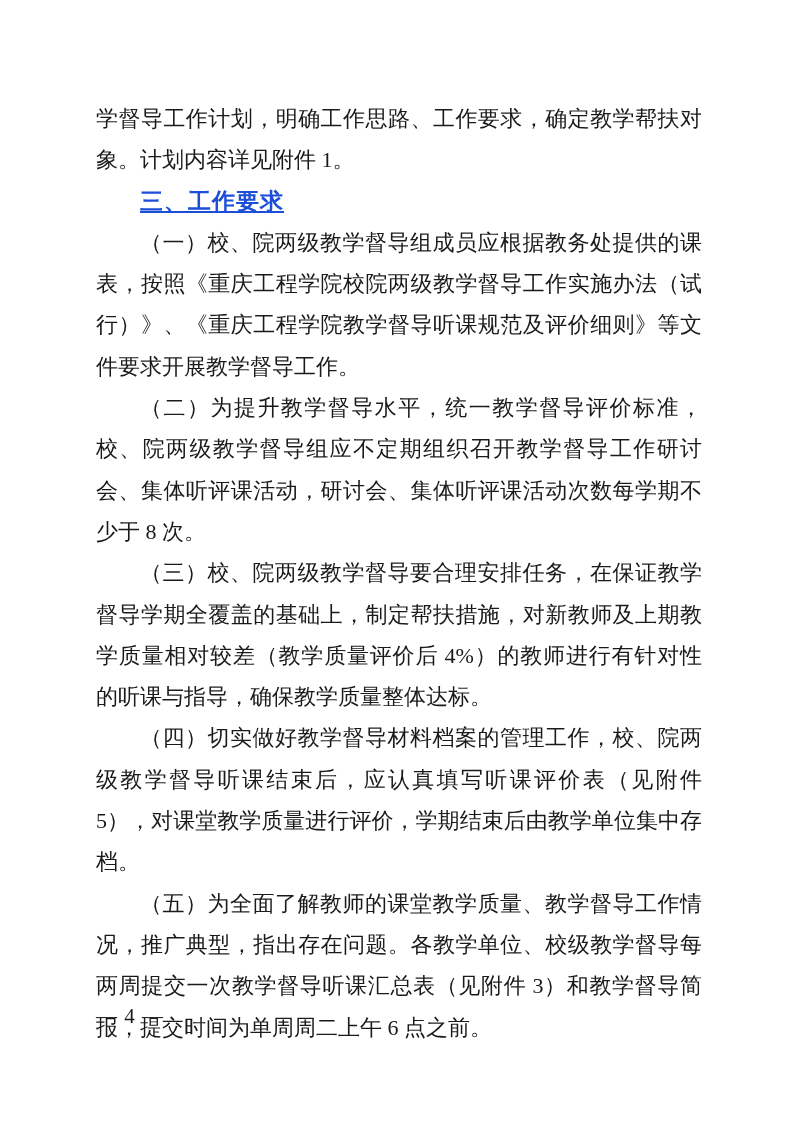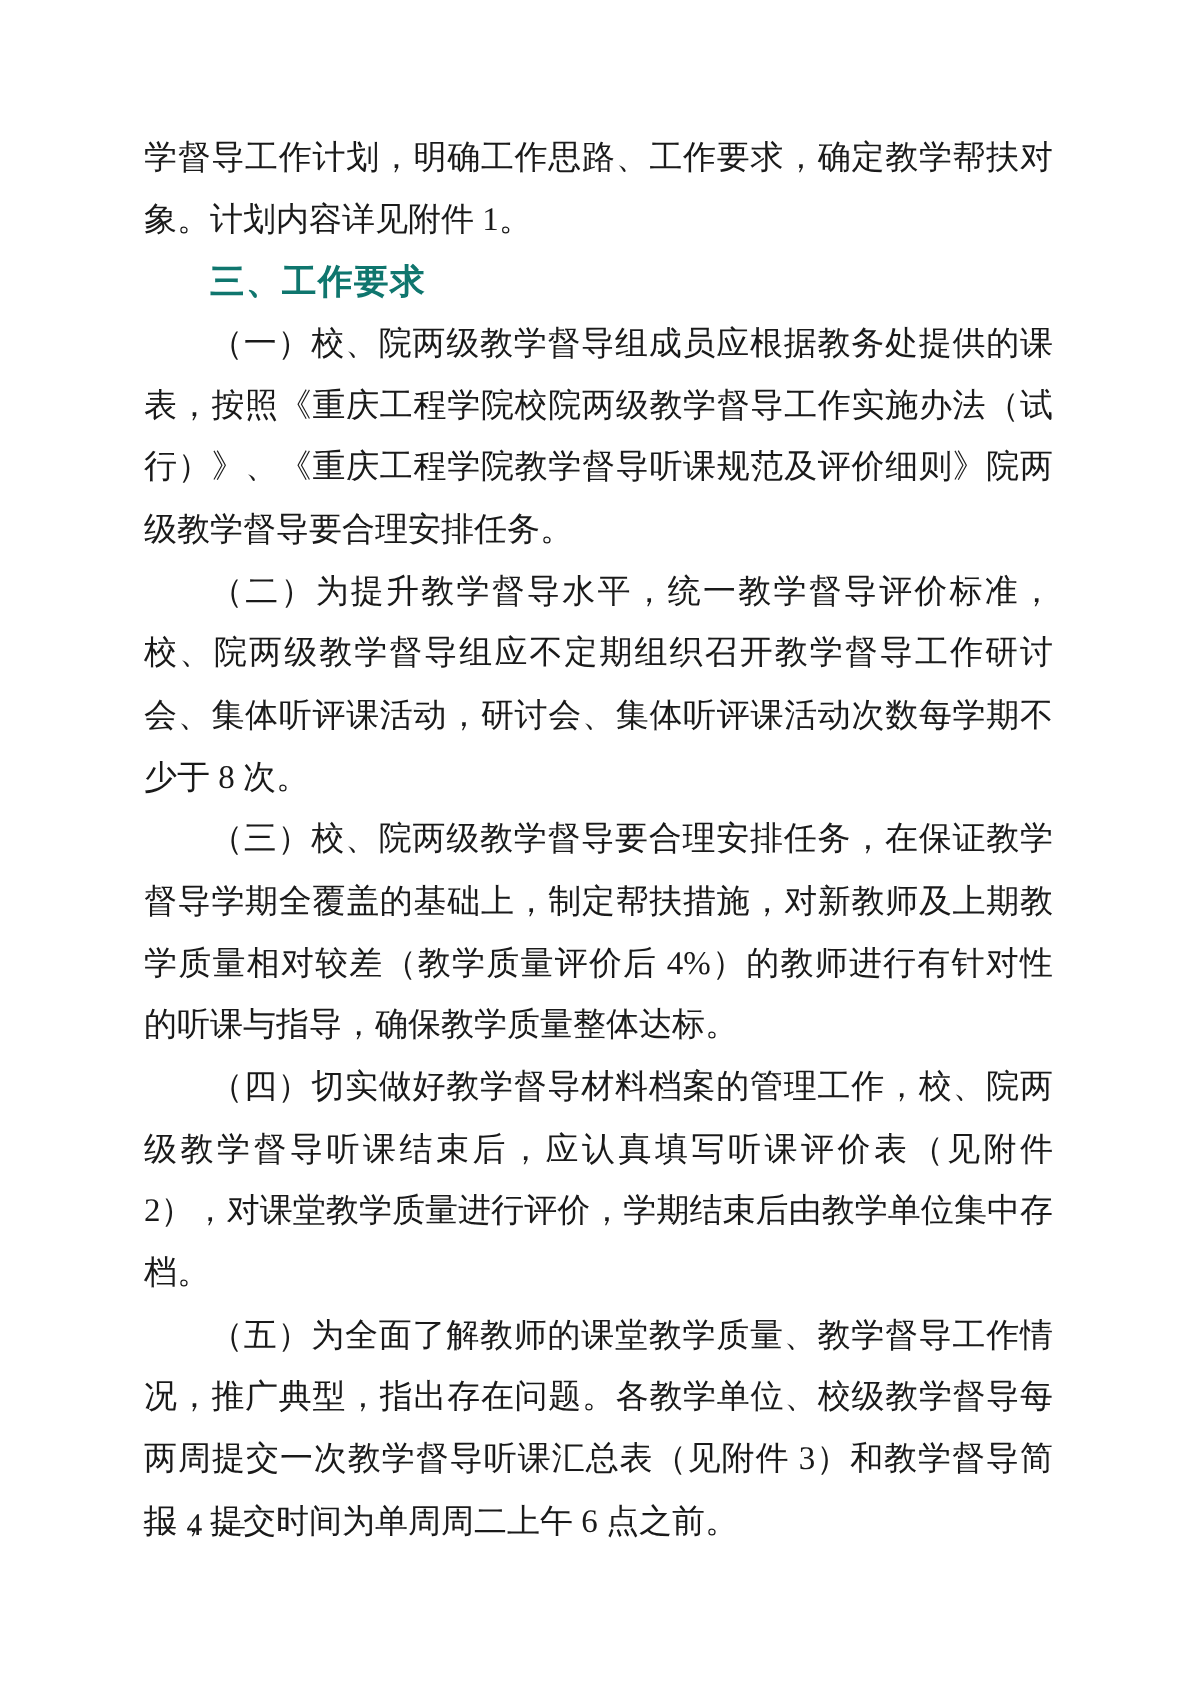--- a/index.html
+++ b/index.html
@@ -14,21 +14,21 @@
     overflow: hidden;
   }
   .doc-page {
     position: absolute;
     inset: 0;
     background: #ffffff;
   }
   .doc-content {
     position: absolute;
     left: 96px;
-    top: 84px;
+    top: 98px;
     width: 606px;
   }
   .para {
     margin: 0;
     font-family: "Liberation Serif", "DejaVu Serif", serif;
     font-size: 22px;
     line-height: 41.3px;
     color: #1a1a1a;
     text-align: justify;
     word-break: break-all;
@@ -36,41 +36,42 @@
   .indented {
     text-indent: 2em;
   }
   .section-heading {
     margin: 0;
     font-family: "Liberation Sans", "DejaVu Sans", sans-serif;
     font-weight: 700;
     font-size: 23px;
     line-height: 41.3px;
     text-indent: 44px;
-    color: #0f766e;
+    color: #1d4ed8;
     letter-spacing: 1px;
+    text-decoration: underline;
   }
   .page-footer {
     position: absolute;
     left: 96px;
     top: 1004px;
     font-family: "Liberation Serif", "DejaVu Serif", serif;
     font-size: 21px;
     line-height: 24px;
     color: #1a1a1a;
     letter-spacing: 1px;
   }
 </style>
 </head>
 <body>
 
 <div class="doc-page">
   <main class="doc-content">
     <p class="para">学督导工作计划，明确工作思路、工作要求，确定教学帮扶对象。计划内容详见附件 1。</p>
     <h2 class="section-heading">三、工作要求</h2>
-    <p class="para indented">（一）校、院两级教学督导组成员应根据教务处提供的课表，按照《重庆工程学院校院两级教学督导工作实施办法（试行）》、《重庆工程学院教学督导听课规范及评价细则》院两级教学督导要合理安排任务。</p>
+    <p class="para indented">（一）校、院两级教学督导组成员应根据教务处提供的课表，按照《重庆工程学院校院两级教学督导工作实施办法（试行）》、《重庆工程学院教学督导听课规范及评价细则》等文件要求开展教学督导工作。</p>
     <p class="para indented">（二）为提升教学督导水平，统一教学督导评价标准，校、院两级教学督导组应不定期组织召开教学督导工作研讨会、集体听评课活动，研讨会、集体听评课活动次数每学期不少于 8 次。</p>
     <p class="para indented">（三）校、院两级教学督导要合理安排任务，在保证教学督导学期全覆盖的基础上，制定帮扶措施，对新教师及上期教学质量相对较差（教学质量评价后 4%）的教师进行有针对性的听课与指导，确保教学质量整体达标。</p>
-    <p class="para indented">（四）切实做好教学督导材料档案的管理工作，校、院两级教学督导听课结束后，应认真填写听课评价表（见附件 2），对课堂教学质量进行评价，学期结束后由教学单位集中存档。</p>
+    <p class="para indented">（四）切实做好教学督导材料档案的管理工作，校、院两级教学督导听课结束后，应认真填写听课评价表（见附件 5），对课堂教学质量进行评价，学期结束后由教学单位集中存档。</p>
     <p class="para indented">（五）为全面了解教师的课堂教学质量、教学督导工作情况，推广典型，指出存在问题。各教学单位、校级教学督导每两周提交一次教学督导听课汇总表（见附件 3）和教学督导简报，提交时间为单周周二上午 6 点之前。</p>
   </main>
   <footer class="page-footer">— 4 —</footer>
 </div>
 
 </body></html>

